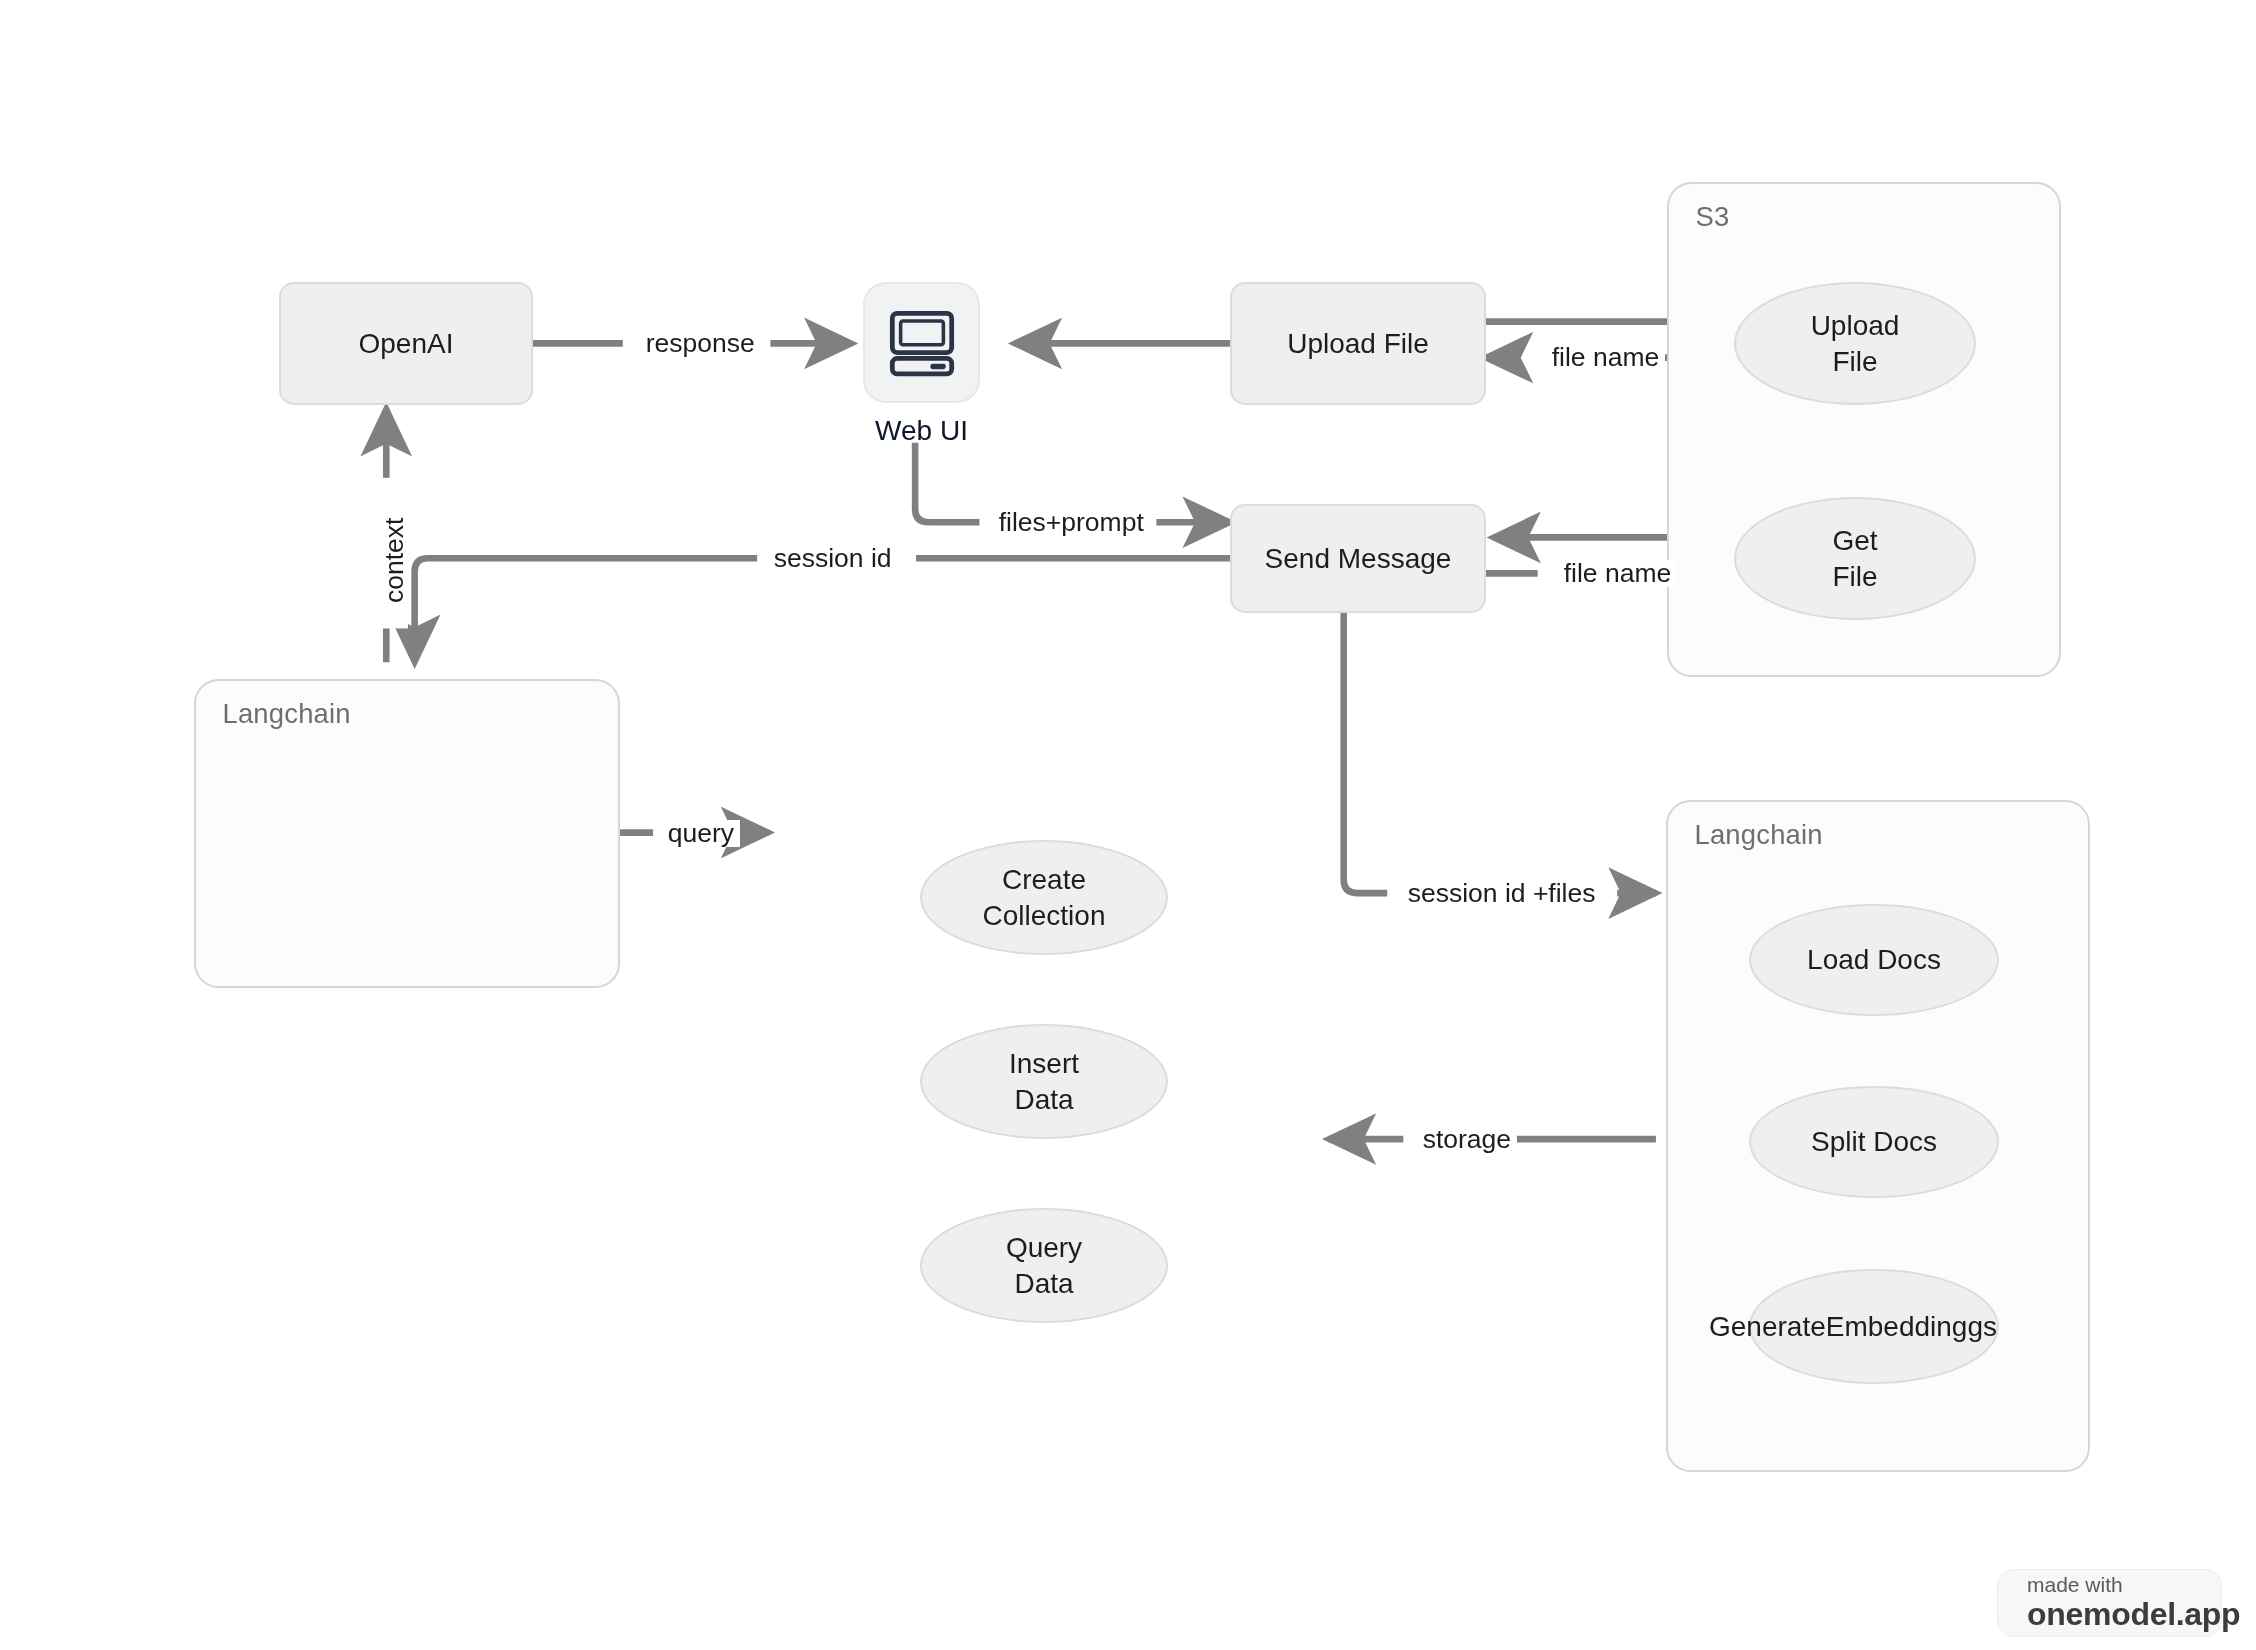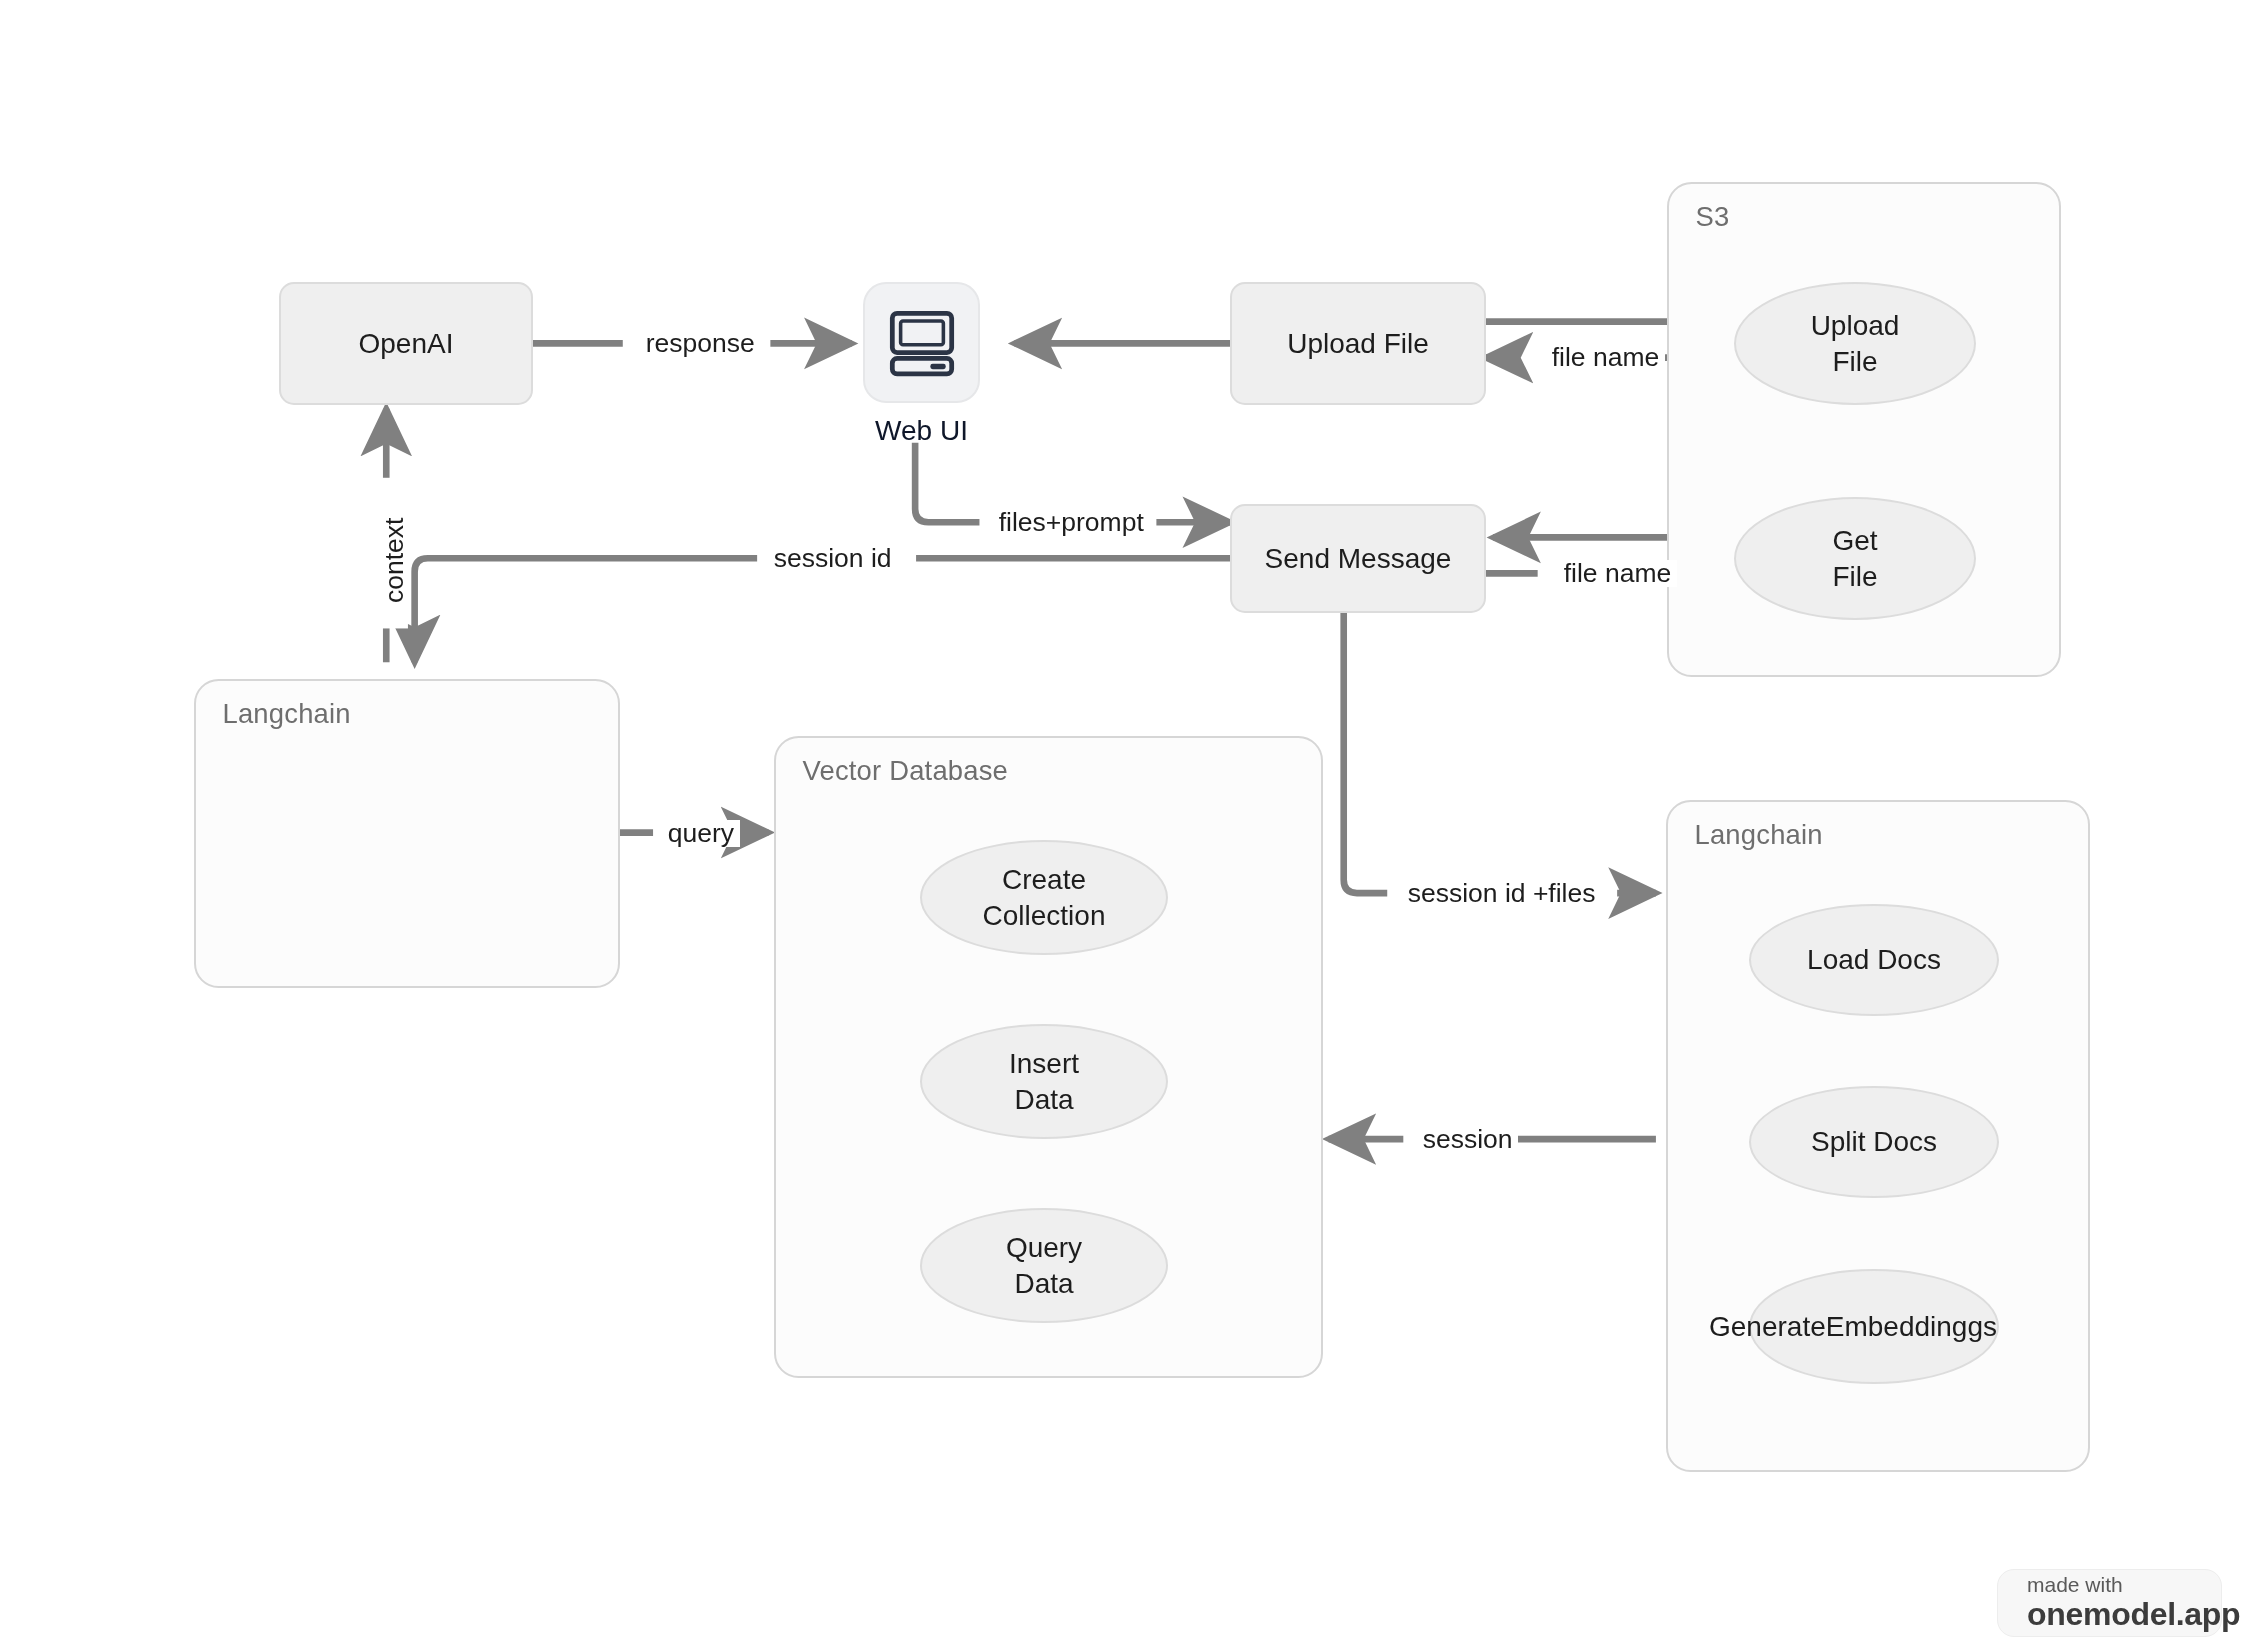--- a/index.html
+++ b/index.html
@@ -183,23 +183,20 @@
   </svg>
 
   <div class="group" style="left:1667px; top:182px; width:394px; height:495px;">
     <span class="group-title">S3</span>
   </div>
 
   <div class="group" style="left:194px; top:679px; width:426px; height:309px;">
     <span class="group-title">Langchain</span>
   </div>
 
-  <div class="group" style="left:774px; top:736px; width:549px; height:642px;">
-    <span class="group-title">Vector Database</span>
-  </div>
 
   <div class="group" style="left:1666px; top:800px; width:424px; height:672px;">
     <span class="group-title">Langchain</span>
   </div>
 
   <div class="rect-node" style="left:279px; top:282px; width:254px; height:123px;">
     <span>OpenAI</span>
   </div>
 
   <div class="rect-node" style="left:1230px; top:282px; width:256px; height:123px;">
@@ -268,21 +265,21 @@
   <span class="edge-label" style="left:768px; top:545px;">session id</span>
 
   <span class="edge-label vertical" style="left:326px; top:547px; width:125px; text-align:center;">context</span>
 
   <span class="edge-label" style="left:1558px; top:560px;">file name</span>
 
   <span class="edge-label" style="left:1402px; top:880px;">session id +files</span>
 
   <span class="edge-label" style="left:662px; top:820px;">query</span>
 
-  <span class="edge-label" style="left:1417px; top:1126px;">session</span>
+  <span class="edge-label" style="left:1417px; top:1126px;">storage</span>
 
   <div class="watermark" style="left:1997px; top:1569px; width:225px; height:68px;padding-left:12px;">
     <svg width="44" height="42" viewBox="0 0 46 44">
       <path d="M9.5,8.5 L15.5,3.5 L15.5,40 L9.5,40 Z" fill="#ef8e2c"></path>
       <rect x="19" y="8" width="7" height="32" rx="3.5" ry="3.5" fill="#5b57a6"></rect>
       <rect x="30" y="3" width="7" height="26" rx="3.5" ry="3.5" fill="#4cc3e8"></rect>
     </svg>
     <span class="wm-text">
       <span class="wm-made">made with</span>
       <span class="wm-brand">onemodel.app</span>

